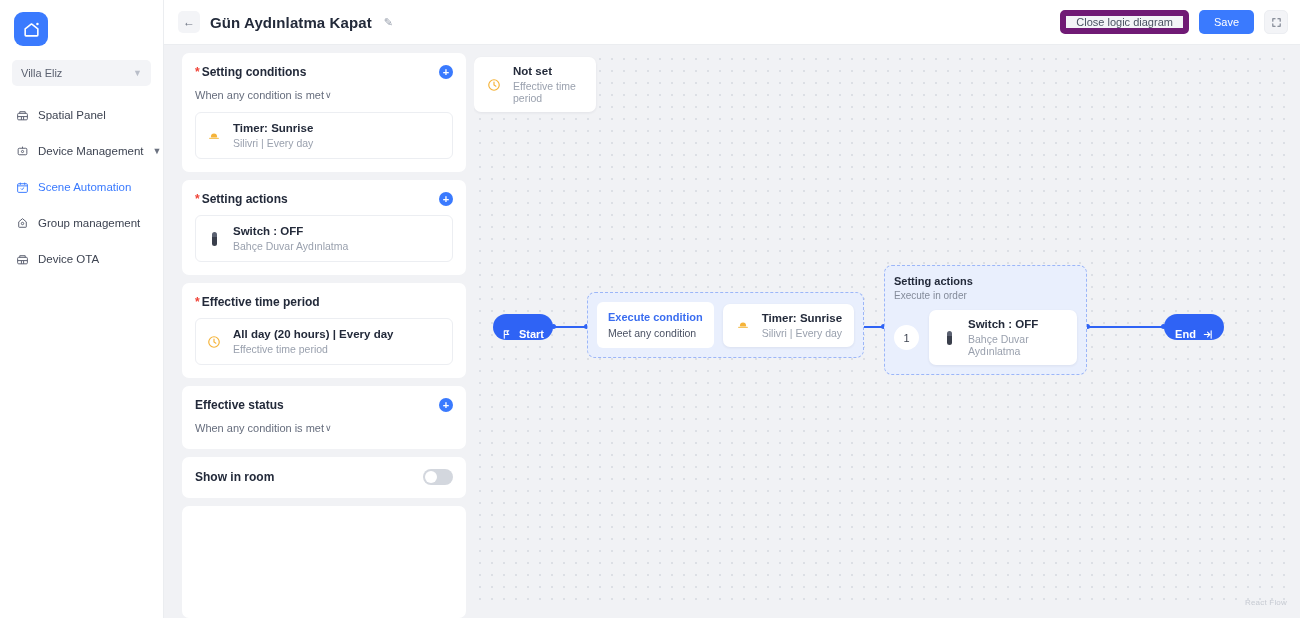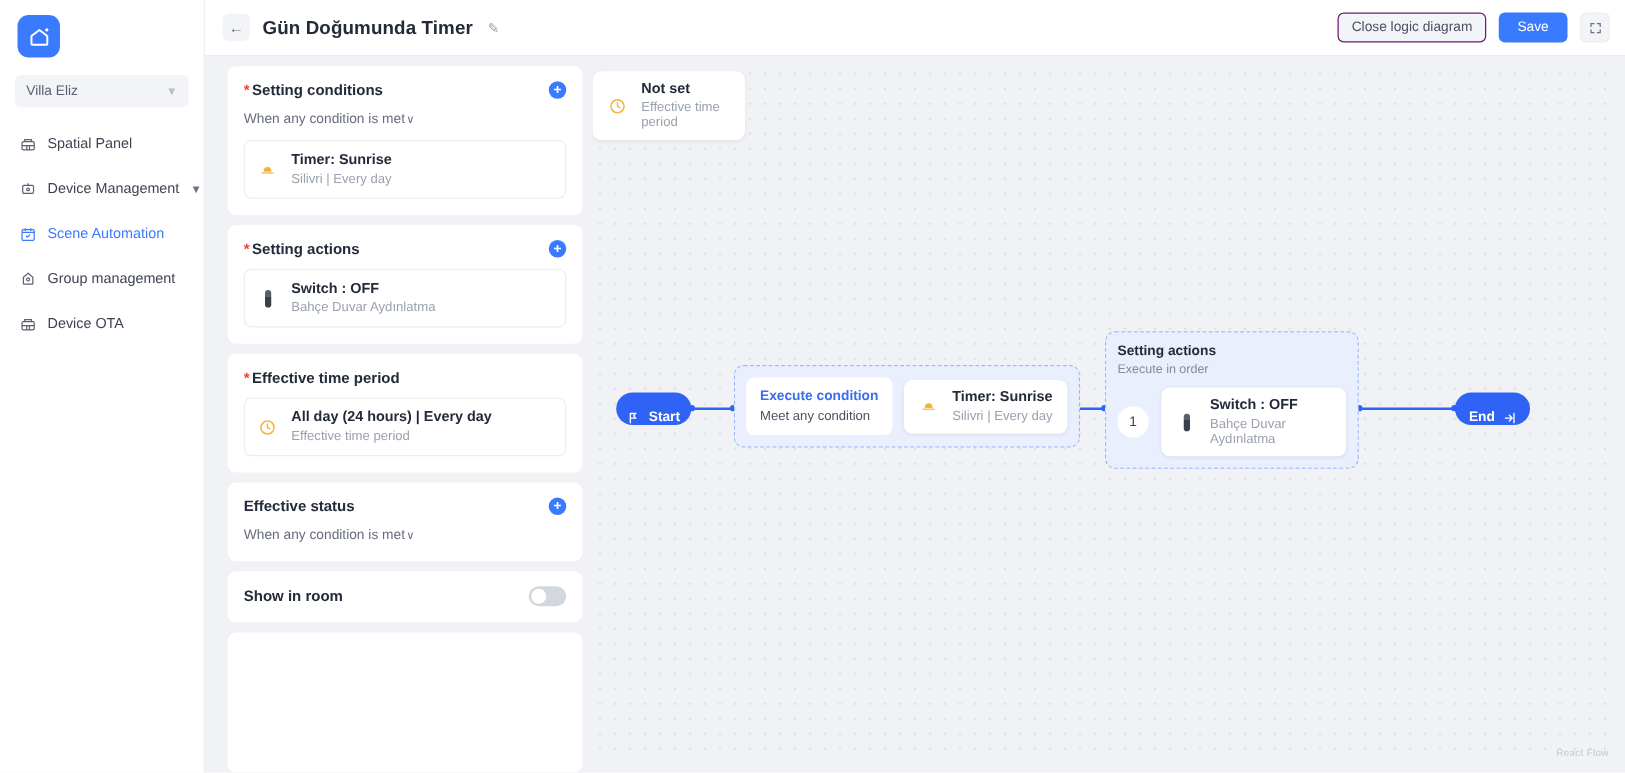--- a/index.html
+++ b/index.html
@@ -74,21 +74,21 @@
   }
   .back-btn {
     width: 22px; height: 22px; border-radius: 5px; background: #f3f4f7;
     display: flex; align-items: center; justify-content: center;
     color: #6b7280; font-size: 12px; cursor: pointer;
   }
   .page-title { font-size: 15px; font-weight: 700; color: #232a3a; letter-spacing: .1px; }
   .edit-icon { color: #9aa1ae; font-size: 11px; cursor: pointer; margin-left: 2px; }
   .topbar-spacer { flex: 1; }
   .btn-ghost {
-    height: 24px; border-radius: 5px; background: #f3f4f7; border: 1px solid #701a75;
+    height: 24px; border-radius: 5px; background: #f3f4f7; border: 6px solid #701a75;
     color: #4a5162; font-size: 11px; padding: 0 10px; display: flex; align-items: center;
     cursor: pointer;
   }
   .btn-primary {
     height: 24px; border-radius: 5px; background: #3a7afe; border: none;
     color: #fff; font-size: 11px; padding: 0 15px; display: flex; align-items: center;
     cursor: pointer;
   }
   .btn-icon {
     width: 24px; height: 24px; border-radius: 5px; background: #f3f4f7;
@@ -282,21 +282,21 @@
         <span class="label">Device OTA</span>
       </div>
     </nav>
 
   </aside>
 
   <section class="main">
 
     <header class="topbar">
       <div class="back-btn">←</div>
-      <div class="page-title">Gün Doğumunda Timer</div>
+      <div class="page-title">Gün Aydınlatma Kapat</div>
       <div class="edit-icon">✎</div>
       <div class="topbar-spacer"></div>
       <button class="btn-ghost">Close logic diagram</button>
       <button class="btn-primary">Save</button>
       <div class="btn-icon">
         <svg width="11" height="11" viewBox="0 0 24 24" fill="none" stroke="currentColor" stroke-width="2.2" stroke-linecap="round">
           <path d="M9 4H4v5M15 20h5v-5M20 9V4h-5M4 15v5h5"></path>
         </svg>
       </div>
     </header>
@@ -356,21 +356,21 @@
             </div>
           </div>
           <div class="item-box">
             <span class="item-ic">
               <svg class="clock-ic" viewBox="0 0 24 24" fill="none" stroke="#f5b338" stroke-width="2">
                 <circle cx="12" cy="12" r="9"></circle>
                   <path d="M12 7v5l3.2 2" stroke-linecap="round"></path>
               </svg>
             </span>
             <span class="item-txt">
-              <span class="item-t">All day (24 hours) | Every day</span>
+              <span class="item-t">All day (20 hours) | Every day</span>
               <span class="item-s">Effective time period</span>
             </span>
           </div>
         </div>
 
         <div class="card">
           <div class="card-head">
             <div class="card-title">Effective status</div>
             <div class="plus-btn">+</div>
           </div>

